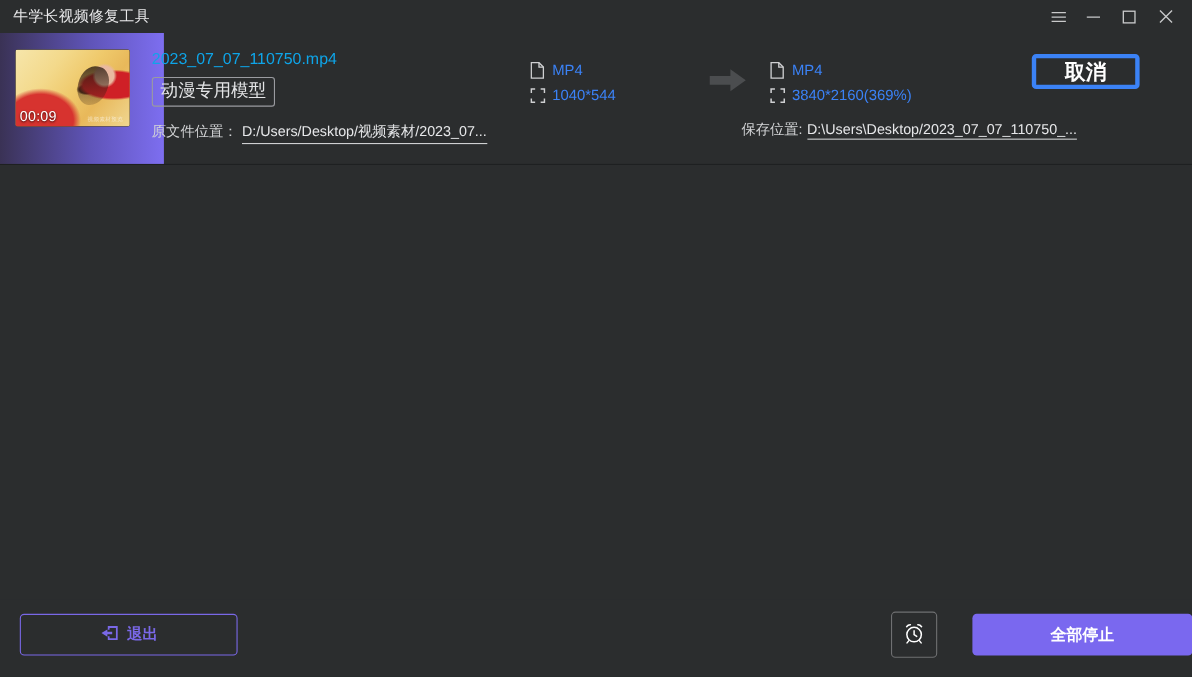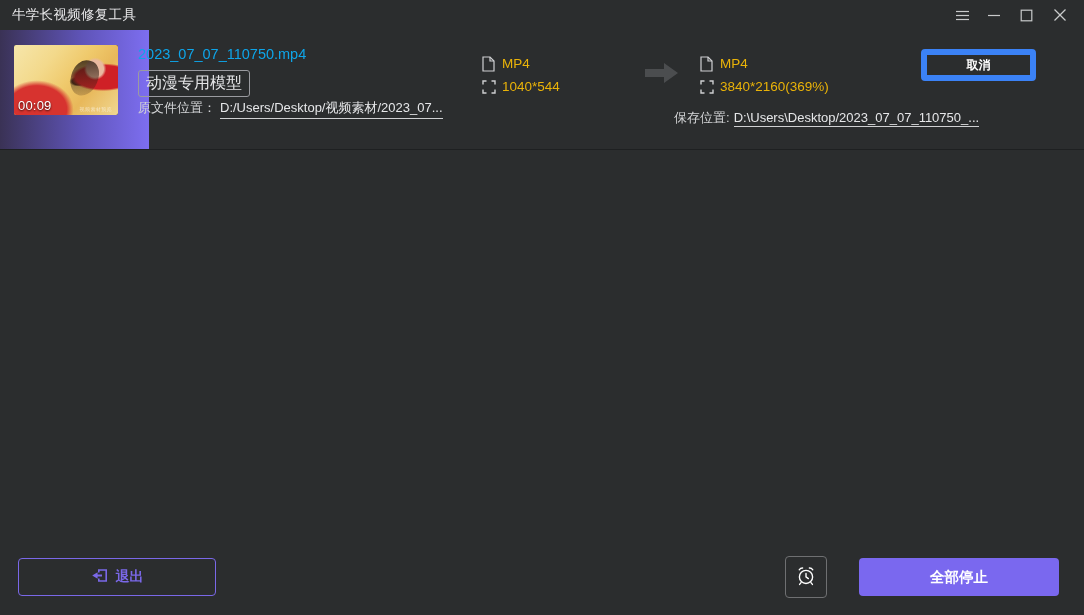--- a/index.html
+++ b/index.html
@@ -114,77 +114,77 @@
     display: inline-block;
     margin-top: 8px;
     padding: 2px 7px 3px;
     border: 1px solid #9a9ba0;
     border-radius: 3px;
     color: #e3e4e6;
     font-size: 16px;
     line-height: 1.25;
   }
   .path-row {
-    margin-top: 2px;
+    margin-top: 14px;
     display: flex; align-items: baseline;
     white-space: nowrap;
   }
   .path-label { color: #d3d4d6; font-size: 13px; }
   .path-value {
     color: #e6e7e9; font-size: 13px;
     border-bottom: 1px solid #cfd0d2;
     padding-bottom: 1px;
     margin-left: 4px;
   }
 
   .fmt-col {
     padding-top: 22px;
     width: 150px; flex: 0 0 auto;
   }
   .fmt-col.src { margin-left: 14px; }
   .fmt-col.dst { margin-left: 8px; }
   .fmt-line {
     display: flex; align-items: center;
-    color: #eab308; font-size: 13.5px;
+    color: #3b82f6; font-size: 13.5px;
     height: 23px;
   }
   .fmt-line .glyph {
     width: 20px; display: flex; align-items: center; justify-content: flex-start;
     color: #cfd0d2;
   }
   .arrow-wrap {
     width: 60px; flex: 0 0 auto;
     padding-top: 32px;
     display: flex; justify-content: center;
   }
 
   .cancel-wrap {
     margin-left: auto;
     padding: 19px 48px 0 0;
   }
   .cancel-btn {
-    width: 115px; height: 32px;
-    border: 6px solid #3b82f6;
+    width: 98px; height: 32px;
+    border: 4px solid #3b82f6;
     border-radius: 4px;
     background: transparent;
     color: #ffffff;
-    font-size: 12px; font-weight: bold;
+    font-size: 19px; font-weight: bold;
     font-family: inherit;
     cursor: pointer;
   }
 
   
   .body-space { flex: 1 1 auto; background: #2b2d2e; }
 
   
   .bottombar {
     flex: 0 0 auto;
     height: 70px;
     display: flex; align-items: center;
-    padding: 0 25px 6px 18px;
+    padding: 0 0 6px 18px;
     background: #2b2d2e;
   }
   .exit-btn {
     width: 198px; height: 38px;
     border: 1px solid #7a68e8;
     border-radius: 4px;
     background: transparent;
     color: #7a68e8;
     font-size: 14px; font-weight: bold;
     font-family: inherit;

